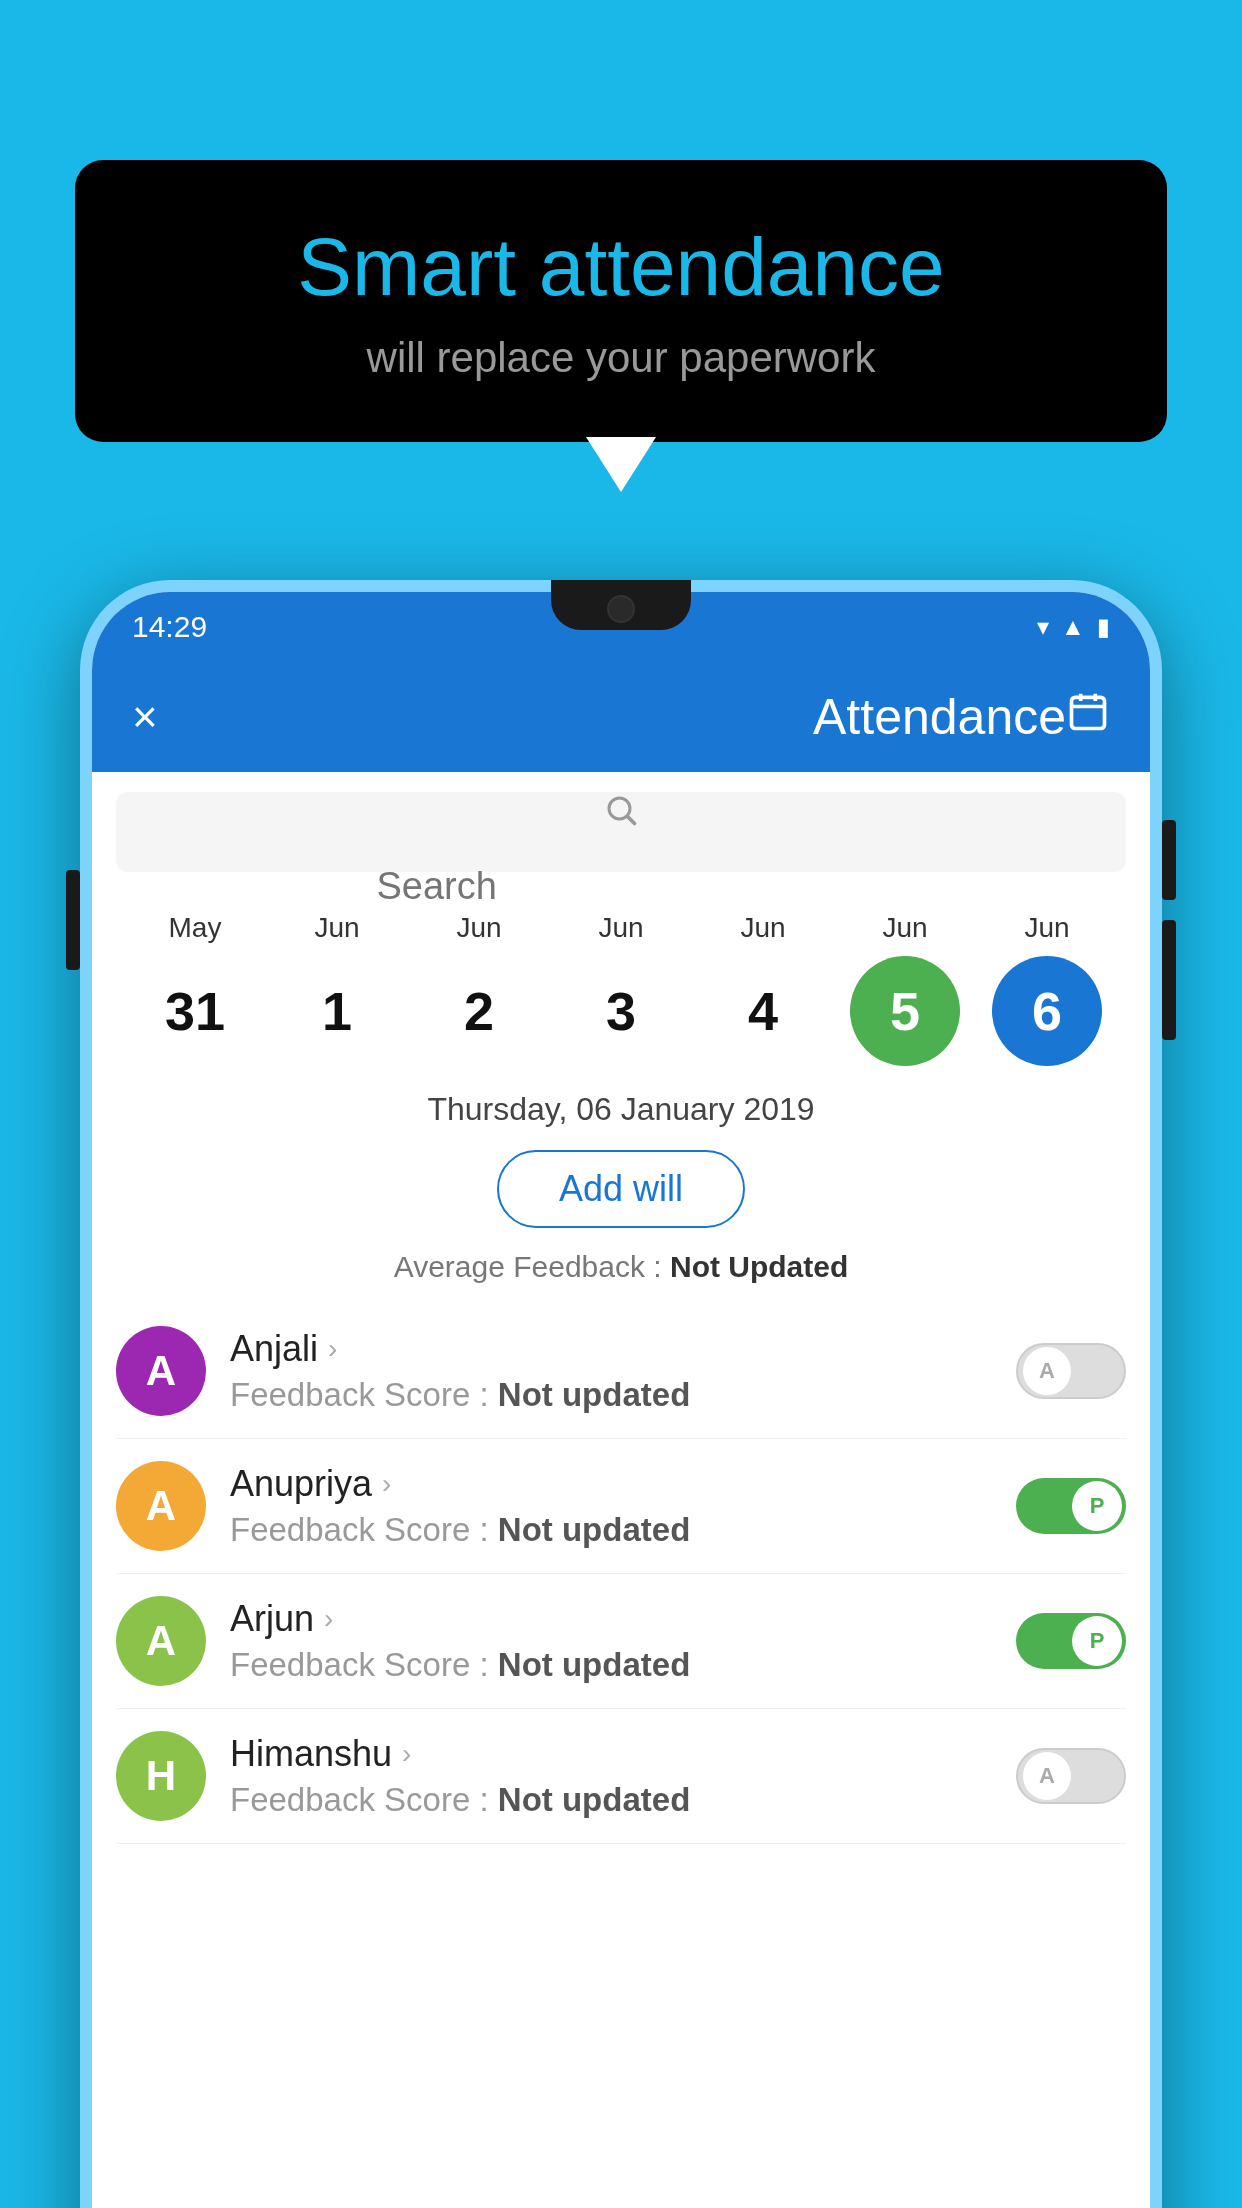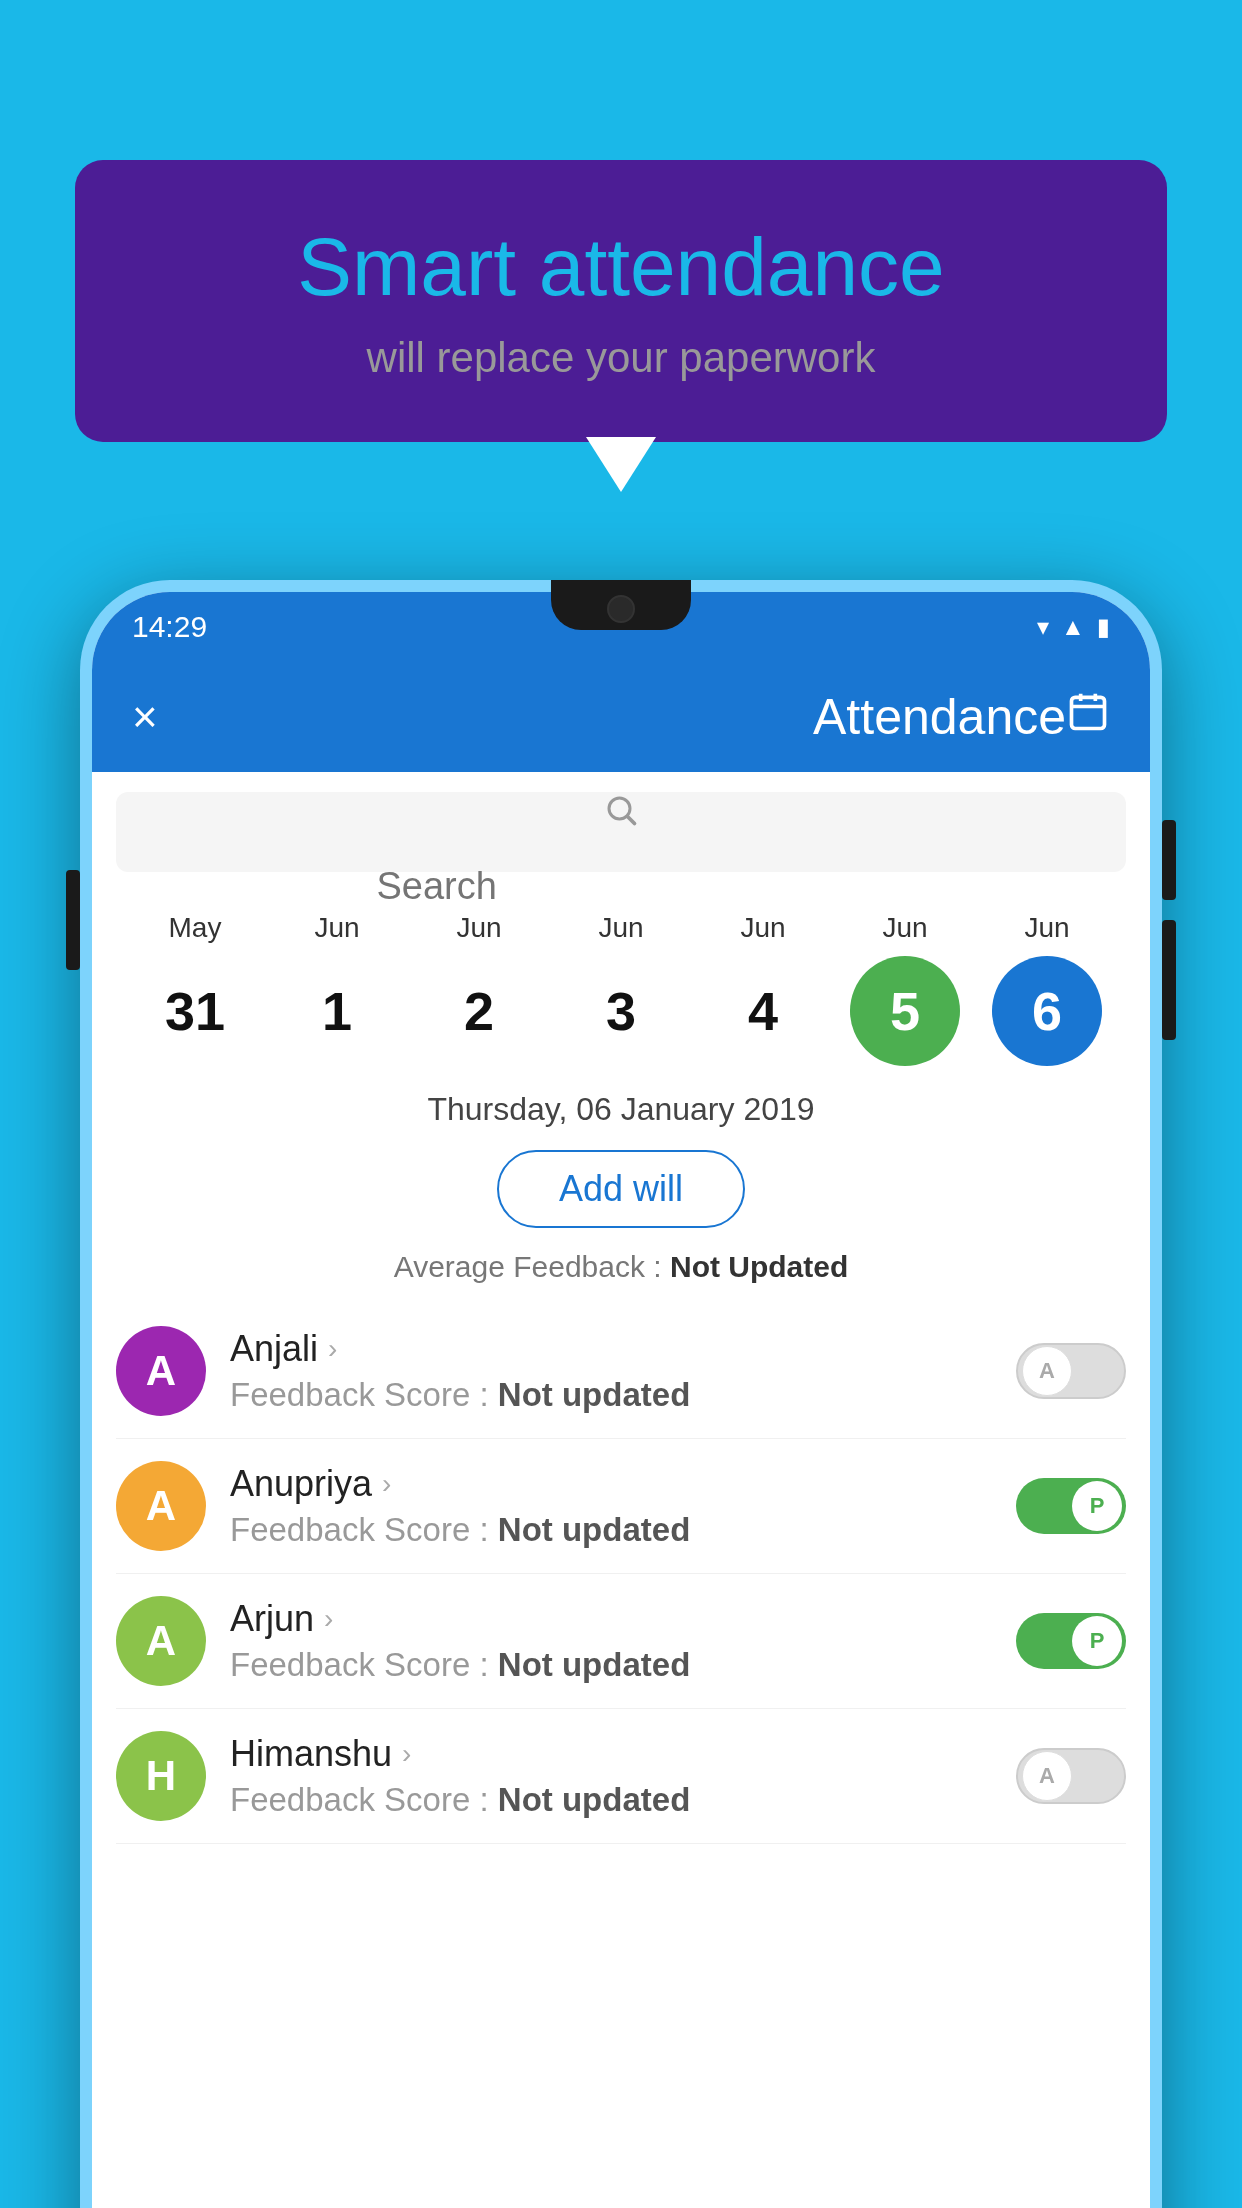--- a/index.html
+++ b/index.html
@@ -15,21 +15,21 @@
 
     
     .speech-bubble-container {
       position: absolute;
       top: 160px;
       left: 75px;
       right: 75px;
     }
 
     .speech-bubble {
-      background: #4c1d95;
+      background: #000000;
       border-radius: 28px;
       padding: 60px 80px;
       text-align: center;
       position: relative;
     }
 
     .speech-bubble::after {
       content: '';
       position: absolute;
       bottom: -50px;

